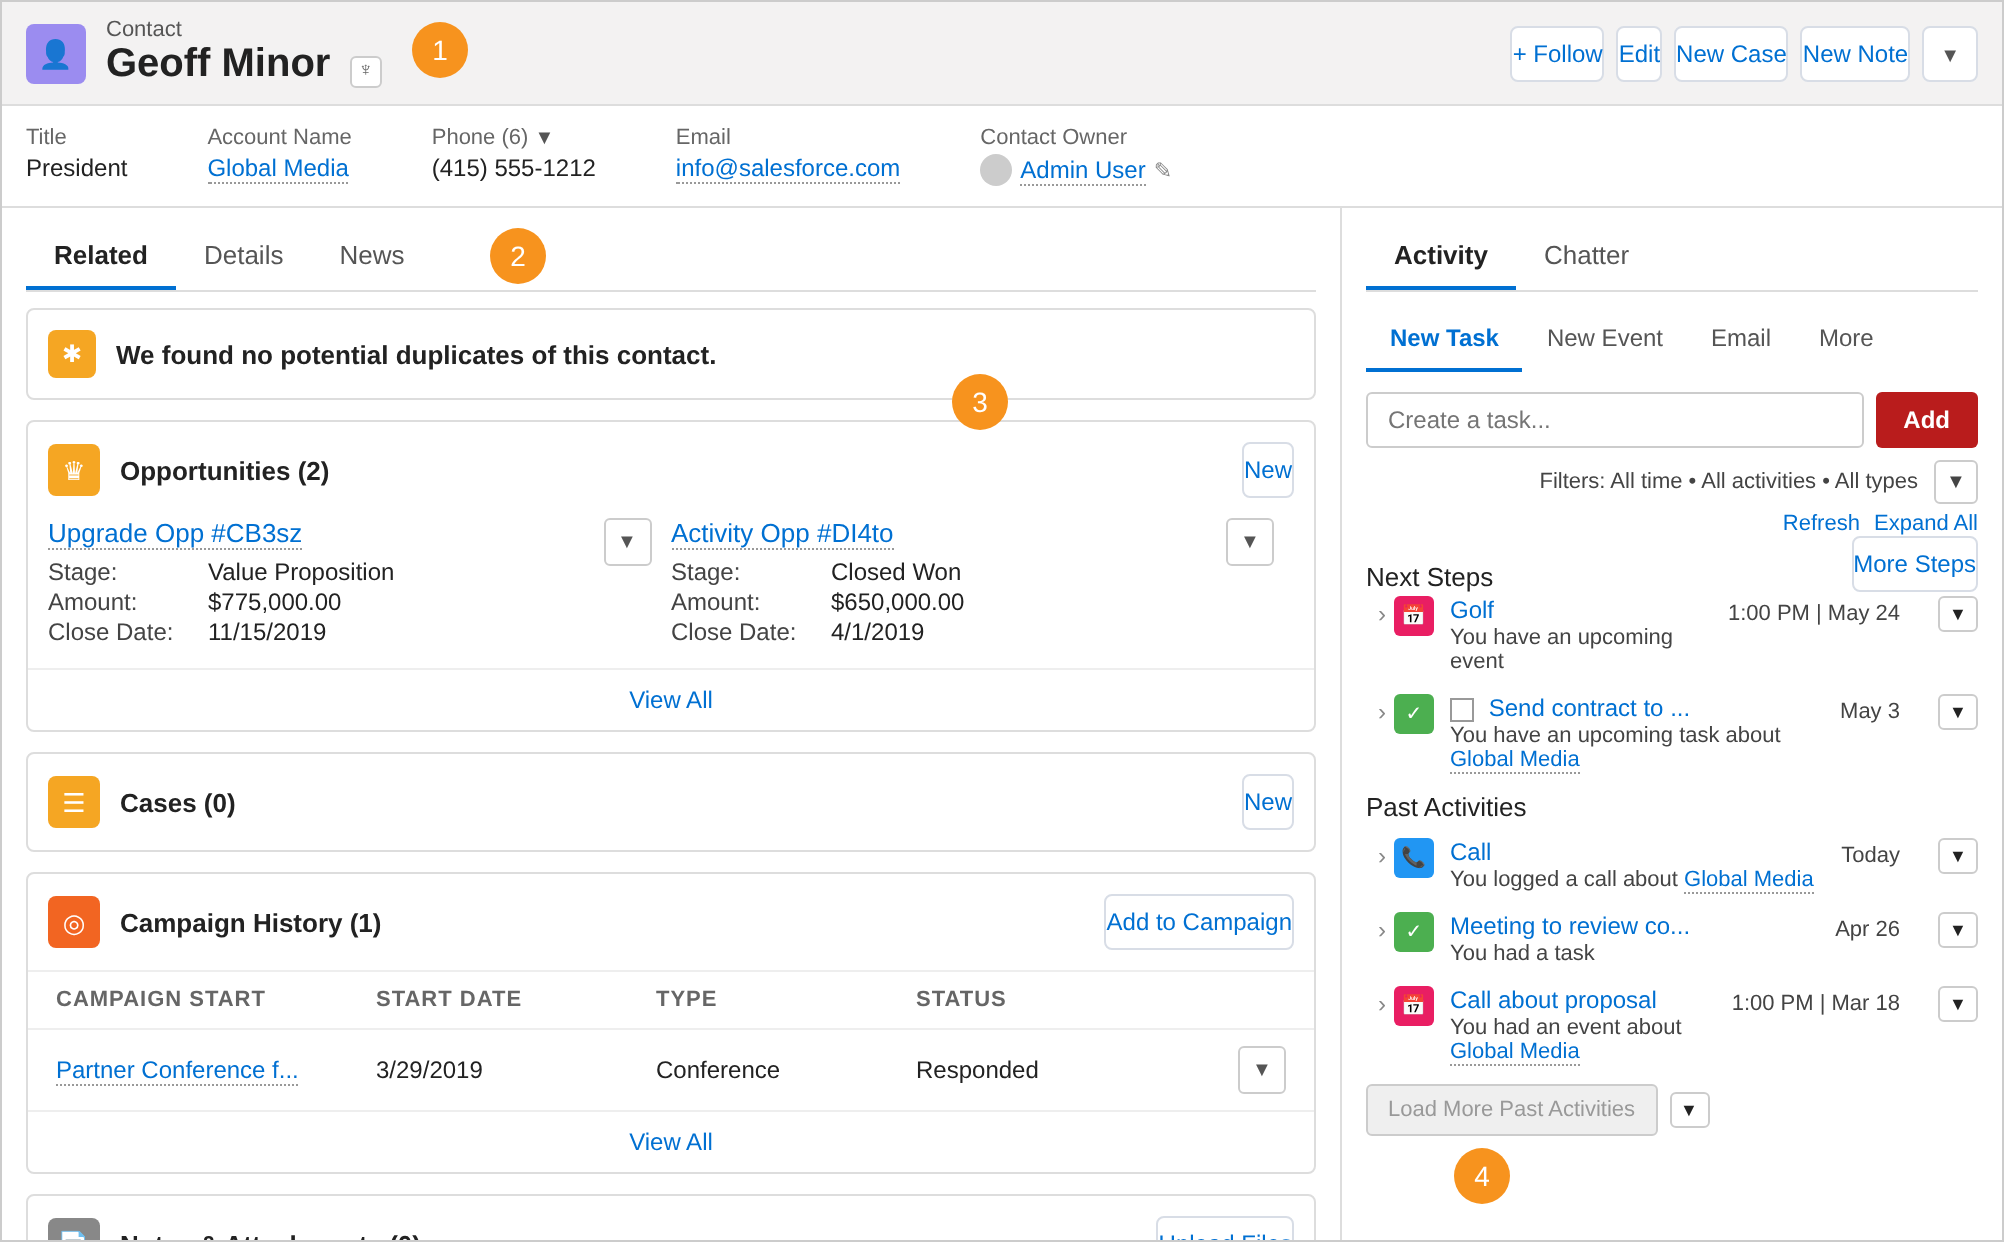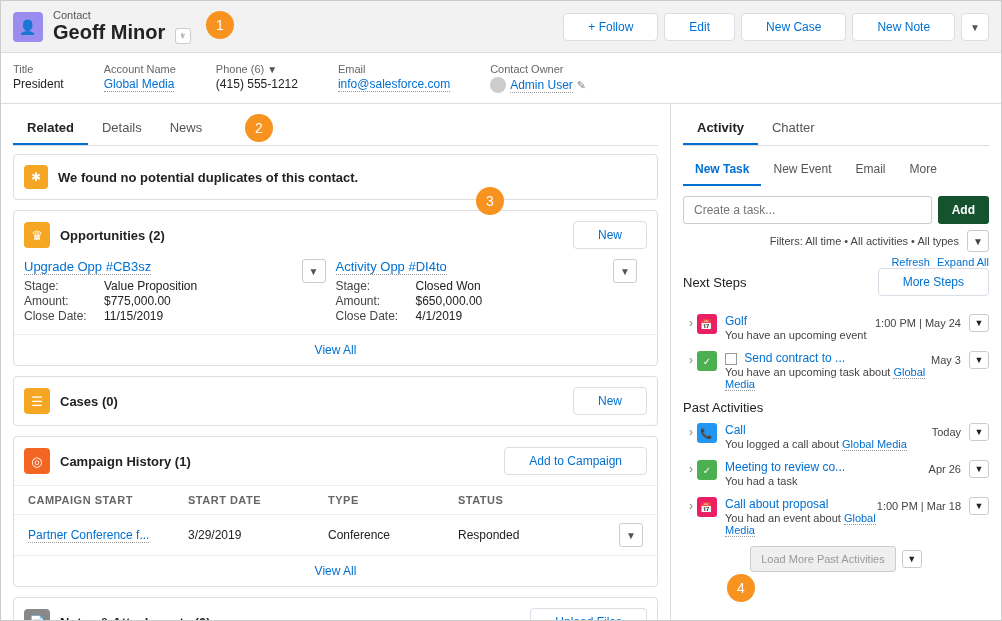--- a/index.html
+++ b/index.html
@@ -4,21 +4,21 @@
 <style>
 *{box-sizing:border-box;margin:0;padding:0;font-family:-apple-system,BlinkMacSystemFont,"Segoe UI",Arial,sans-serif}
 body{background:#fff;font-size:13px;color:#222}
 .page{width:1002px;height:621px;border:1px solid #ccc;position:relative;overflow:hidden}
 .header{background:#f3f2f2;border-bottom:1px solid #ddd;padding:8px 12px;display:flex;align-items:center;position:relative}
 .rec-icon{width:30px;height:30px;background:#9b8cf0;border-radius:4px;margin-right:10px;display:flex;align-items:center;justify-content:center;color:#fff;font-size:14px}
 .rec-type{font-size:11px;color:#555}
 .rec-name{font-size:20px;font-weight:600;color:#222}
 .hier-icon{display:inline-block;width:16px;height:16px;border:1px solid #ccc;border-radius:3px;margin-left:6px;background:#fff;font-size:10px;text-align:center;line-height:14px;color:#666}
 .header-actions{margin-left:auto;display:flex;gap:6px}
-.btn{background:#fff;border:1px solid #d8dde6;border-radius:4px;padding:6px 24px;font-size:12px;color:#0070d2;cursor:pointer}
+.btn{background:#fff;border:1px solid #d8dde6;border-radius:4px;padding:6px 0;font-size:12px;color:#0070d2;cursor:pointer}
 .btn-follow{color:#0070d2}
 .btn-drop{padding:6px 8px;color:#555}
 .info-bar{display:flex;padding:10px 12px;border-bottom:1px solid #ddd;gap:40px}
 .info-field{font-size:12px}
 .info-label{color:#666;font-size:11px;margin-bottom:2px}
 .info-value{color:#222}
 .link{color:#0070d2;border-bottom:1px dotted #999;cursor:pointer}
 .main{display:flex;height:calc(100% - 92px)}
 .left{flex:1;padding:8px 12px;overflow:auto;border-right:1px solid #ddd}
 .right{width:330px;padding:8px 12px;overflow:auto}
@@ -50,53 +50,53 @@
 .camp-col1{width:160px}
 .camp-col2{width:140px}
 .camp-col3{width:130px}
 .camp-col4{flex:1}
 .r-tabs{display:flex;border-bottom:1px solid #ddd;margin-bottom:8px}
 .sub-tabs{display:flex;margin-bottom:10px}
 .sub-tab{padding:8px 12px;font-size:12px;color:#555;cursor:pointer}
 .sub-tab.active{color:#0070d2;font-weight:600;border-bottom:2px solid #0070d2}
 .task-row{display:flex;gap:6px;margin-bottom:6px}
 .task-input{flex:1;border:1px solid #ccc;border-radius:3px;padding:6px 10px;font-size:12px;color:#888}
-.add-btn{background:#14532d;color:#fff;border:none;border-radius:3px;padding:6px 14px;font-size:12px;font-weight:600;cursor:pointer}
+.add-btn{background:#b91c1c;color:#fff;border:none;border-radius:3px;padding:6px 14px;font-size:12px;font-weight:600;cursor:pointer}
 .filters-row{font-size:11px;text-align:right;color:#444;margin-bottom:4px;display:flex;align-items:center;justify-content:flex-end;gap:8px}
 .filter-drop{border:1px solid #ccc;border-radius:3px;width:22px;height:22px;display:inline-flex;align-items:center;justify-content:center;font-size:10px;cursor:pointer}
 .refresh-row{text-align:right;font-size:11px;}
 .refresh-row span{color:#0070d2;cursor:pointer;margin-left:4px}
-.section-head{display:flex;align-items:center;margin-bottom:18px}
+.section-head{display:flex;align-items:flex-end;margin-bottom:2px}
 .section-title{font-size:13px;font-weight:400;color:#222}
 .more-steps{margin-left:auto}
 .activity-item{display:flex;align-items:flex-start;margin-bottom:10px;font-size:12px;position:relative}
 .act-chevron{color:#888;margin-right:4px;font-size:12px;padding-top:2px;cursor:pointer}
 .act-icon{width:20px;height:20px;border-radius:3px;margin-right:8px;display:flex;align-items:center;justify-content:center;color:#fff;font-size:10px;flex-shrink:0}
 .ic-event{background:#e91e63}
 .ic-task{background:#4caf50}
 .ic-call{background:#2196f3}
 .act-body{flex:1}
 .act-title{color:#0070d2;cursor:pointer}
 .act-sub{color:#444;font-size:11px;margin-top:1px}
 .act-date{font-size:11px;color:#444;white-space:nowrap;margin-right:4px}
 .act-drop{border:1px solid #ccc;border-radius:3px;width:20px;height:18px;display:inline-flex;align-items:center;justify-content:center;font-size:9px;cursor:pointer}
-.act-right{display:flex;align-items:center;gap:4px}
+.act-right{display:flex;align-items:center;gap:15px}
 .checkbox{width:12px;height:12px;border:1px solid #999;display:inline-block;margin-right:4px;vertical-align:middle}
 .load-more{border:1px solid #ccc;border-radius:3px;padding:6px 10px;font-size:11px;color:#999;cursor:pointer}
 .past-title{margin:10px 0 8px;font-size:13px}
 .callout{position:absolute;width:28px;height:28px;background:#f7931e;border-radius:50%;color:#fff;display:flex;align-items:center;justify-content:center;font-size:14px;font-weight:400;z-index:10}
 .c1{top:10px;left:205px}
 .c2{top:113px;left:244px}
 .c3{top:186px;left:475px}
 .c4{bottom:18px;left:726px}
 .drop-caret{font-size:10px;color:#555}
 .timeline{position:relative;margin-left:2px;padding-left:4px}
 .owner-value{display:flex;align-items:center;gap:4px}
 .owner-avatar{width:16px;height:16px;background:#ccc;border-radius:50%;display:inline-block}
-.right-end{display:flex;align-items:center;gap:6px;justify-content:center;margin-top:6px}
+.right-end{display:flex;align-items:center;gap:6px;justify-content:flex-start;margin-top:6px}
 </style>
 </head>
 <body>
 
 <div class="page">
   <div class="callout c1">1</div>
   <div class="callout c2">2</div>
   <div class="callout c3">3</div>
   <div class="callout c4">4</div>
 

